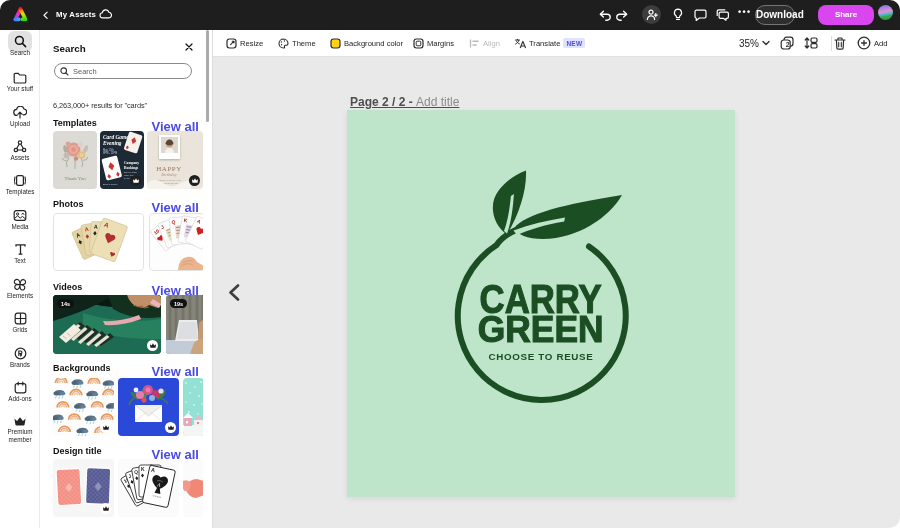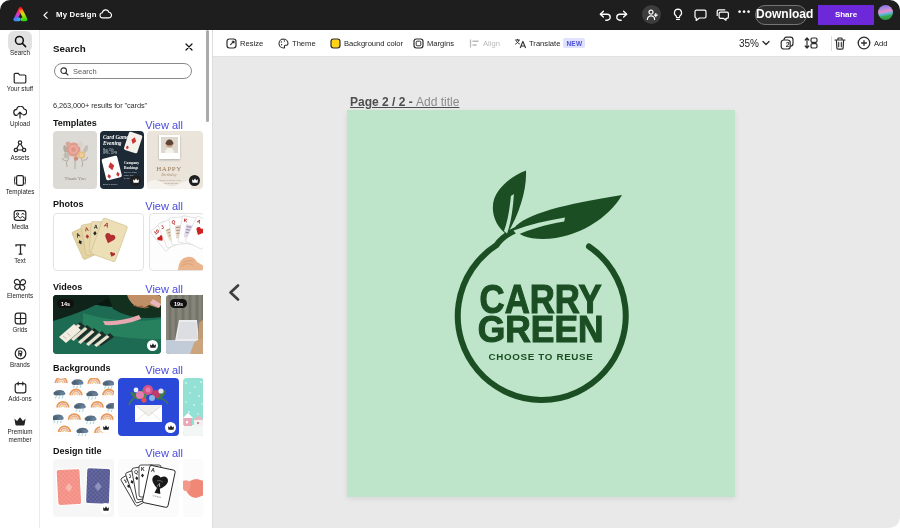--- a/index.html
+++ b/index.html
@@ -4,22 +4,22 @@
 <style>
   * { margin:0; padding:0; box-sizing:border-box; }
   html,body { width:900px; height:528px; background:#fff; font-family:"Liberation Sans", sans-serif; overflow:hidden; }
   .app { position:absolute; left:0; top:0; width:900px; height:528px; border-radius:10px; overflow:hidden; background:#fff; }
   .abs { position:absolute; }
 
   
   .topbar { position:absolute; left:0; top:0; width:900px; height:30px; background:#1e1e1e; }
   .topbar .mydesign { position:absolute; left:56px; top:10px; color:#fff; font-size:7.8px; font-weight:bold; letter-spacing:.2px; }
   .backchev { position:absolute; left:41.5px; top:11px; width:7.5px; height:8.5px; }
-  .tb-dl { position:absolute; left:755px; top:5px; width:52px; height:20px; border-radius:10px; background:#2e2e2e; border:1.5px solid #757575; color:#fff; font-size:12px; font-weight:bold; text-align:center; line-height:17px; }
-  .tb-share { position:absolute; left:818px; top:5px; width:56px; height:20px; border-radius:0; background:#6d28d9; color:#fff; font-size:8px; font-weight:bold; text-align:center; line-height:20px; }
+  .tb-dl { position:absolute; left:755px; top:5px; width:40px; height:20px; border-radius:10px; background:#2e2e2e; border:1.5px solid #757575; color:#fff; font-size:10px; font-weight:bold; text-align:center; line-height:17px; }
+  .tb-share { position:absolute; left:818px; top:5px; width:56px; height:20px; border-radius:8px; background:#d946ef; color:#fff; font-size:8px; font-weight:bold; text-align:center; line-height:20px; }
   .avatar { position:absolute; left:878px; top:5px; width:15px; height:15px; border-radius:50%; background:linear-gradient(170deg,#7a6ae0 0%,#a98ae0 25%,#e890c8 45%,#58b8e0 58%,#3aa84e 72%,#2e8f42 100%); }
   .dots3 { position:absolute; left:738px; top:7px; color:#fff; font-size:9px; font-weight:bold; letter-spacing:1.3px; }
 
   
   .toolbar { position:absolute; left:213px; top:30px; width:687px; height:27px; background:#fff; border-bottom:1px solid #e2e2e2; }
   .titem { position:absolute; top:0; height:26px; display:flex; align-items:center; gap:3px; color:#222; font-size:7.6px; }
   .titem.gray { color:#b9b9b9; }
   .newbadge { background:#e0e2ff; color:#4a50d4; font-size:6.5px; font-weight:bold; padding:1.5px 3px; border-radius:2px; letter-spacing:.3px; }
   .tdivider { position:absolute; left:618px; top:6px; width:1px; height:15px; background:#dcdcdc; }
 
@@ -31,21 +31,21 @@
   .ritem svg { display:block; margin:0 auto; }
   .rhl { position:absolute; left:8px; top:-4px; width:24px; height:21px; background:#e2e2e2; border-radius:6px; }
 
   
   .panel { position:absolute; left:41px; top:30px; width:172px; height:498px; background:#fff; border-right:1px solid #ddd; }
   .panel h1 { font-size:9.8px; font-weight:bold; color:#111; position:absolute; left:12px; top:13px; }
   .pclose { position:absolute; right:19px; top:13px; width:8px; height:8px; }
   .searchbox { position:absolute; left:13px; top:33px; width:138px; height:16px; border:1px solid #8a8a8a; border-radius:8px; display:flex; align-items:center; padding-left:5px; gap:4px; color:#5e5e5e; font-size:7.5px; }
   .results { position:absolute; left:12px; top:71px; font-size:7.4px; color:#2e2e2e; letter-spacing:-.1px; }
   .sechead { position:absolute; left:12px; font-size:9px; font-weight:bold; color:#111; }
-  .viewall { position:absolute; right:29px; font-size:11px; color:#4a4ae0; font-weight:normal; }
+  .viewall { position:absolute; right:13px; font-size:13px; color:#4a4ae0; font-weight:bold; }
   .row { position:absolute; left:12px; overflow:hidden; display:flex; }
   .scrollthumb { position:absolute; left:165px; top:0px; width:3px; height:92px; background:#aaa; border-radius:2px; }
 
   .card { position:relative; border-radius:4px; overflow:hidden; flex-shrink:0; }
   .crown { position:absolute; right:3px; bottom:3px; width:11px; height:11px; border-radius:50%; background:#fff; display:flex; align-items:center; justify-content:center; }
   .crown.dark { background:#1e1e1e; }
   .durpill { position:absolute; left:4px; top:4px; background:#111; color:#fff; font-size:5.5px; font-weight:bold; border-radius:5px; padding:1.5px 4px; }
 
   
   .canvas { position:absolute; left:213px; top:57px; width:687px; height:471px; background:#e9e9e9; border-radius:0 0 10px 0; }
@@ -77,21 +77,21 @@
             <stop offset="1" stop-color="#2fb2f0"></stop>
         </linearGradient>
       </defs>
       <path d="M2.4 12.3 L7.5 2.1" stroke="url(#lgl)" stroke-width="3.6" stroke-linecap="round" fill="none"></path>
       <path d="M2.4 12.4 L5.9 12.4" stroke="url(#lgb)" stroke-width="3.6" stroke-linecap="round" fill="none"></path>
       <path d="M9.4 12.4 L12.6 12.4 L7.5 2.1" stroke="url(#lgr)" stroke-width="3.6" stroke-linecap="round" stroke-linejoin="round" fill="none"></path>
     </svg>
     <svg class="backchev" viewBox="0 0 10 12">
         <path d="M7 1.5 L2.5 6 L7 10.5" stroke="#fff" stroke-width="1.6" fill="none" stroke-linecap="round" stroke-linejoin="round"></path>
       </svg>
-    <div class="mydesign">My Design</div>
+    <div class="mydesign">My Assets</div>
     <svg class="abs" style="left:99px;top:9px" width="13" height="11" viewBox="0 0 13 11">
       <path d="M3.6 8.9 a2.6 2.6 0 0 1 -.3 -5.18 a3.4 3.4 0 0 1 6.6 -.4 a2.5 2.5 0 0 1 -.4 5.58 z" fill="none" stroke="#fff" stroke-width="1.1"></path>
     </svg>
 
     <svg class="abs" style="left:599px;top:10px" width="12" height="11" viewBox="0 0 12 11">
       <path d="M1.6 4.2 h6.6 a3 3 0 0 1 0 6 h-1.4" fill="none" stroke="#fff" stroke-width="1.35" stroke-linecap="round"></path>
       <path d="M4.4 1.3 L1.3 4.2 L4.4 7.1" fill="none" stroke="#fff" stroke-width="1.35" stroke-linecap="round" stroke-linejoin="round"></path>
     </svg>
     <svg class="abs" style="left:616px;top:10px" width="12" height="11" viewBox="0 0 12 11">
       <path d="M10.4 4.2 h-6.6 a3 3 0 0 0 0 6 h1.4" fill="none" stroke="#fff" stroke-width="1.35" stroke-linecap="round"></path>

